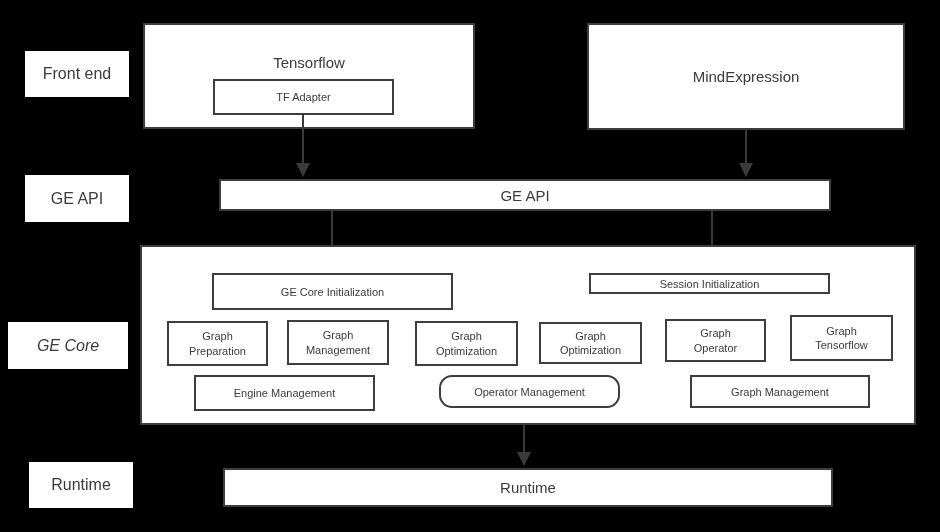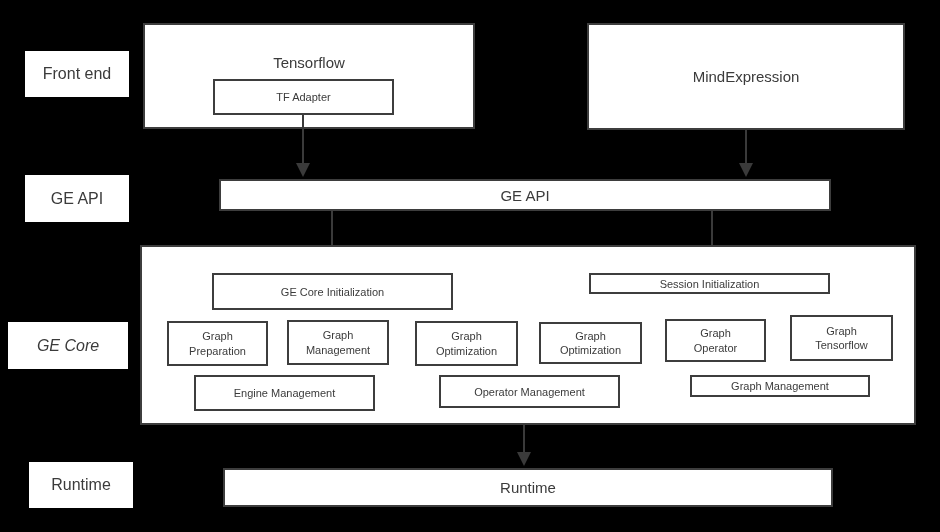--- a/index.html
+++ b/index.html
@@ -109,22 +109,22 @@
   <div class="inner-box twoline" style="left:665px;top:319px;width:101px;height:43px;">
     <span>Graph</span>
     <span>Operator</span>
   </div>
   <div class="inner-box twoline" style="left:790px;top:315px;width:103px;height:46px;">
     <span>Graph</span>
     <span>Tensorflow</span>
   </div>
 
   <div class="inner-box" style="left:194px;top:375px;width:181px;height:36px;">Engine Management</div>
-  <div class="inner-box" style="left:439px;top:375px;width:181px;height:33px;">Operator Management</div>
-  <div class="inner-box" style="left:690px;top:375px;width:180px;height:22px;">Graph Management</div>
+  <div class="inner-box" style="left:439px;top:375px;width:181px;height:33px;border-radius:13px;">Operator Management</div>
+  <div class="inner-box" style="left:690px;top:375px;width:180px;height:33px;">Graph Management</div>
 
   <div class="arrow" style="left:517px;top:425px;width:14px;height:41px;">
     <div class="shaft"></div>
     <div class="head"></div>
   </div>
 
   <div class="box" style="left:223px;top:468px;width:610px;height:39px;">Runtime</div>
 
 </div>
 

